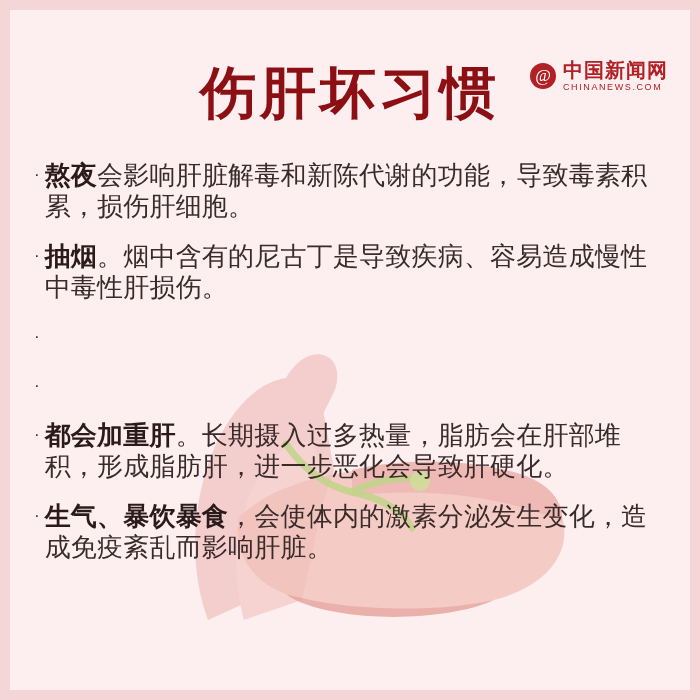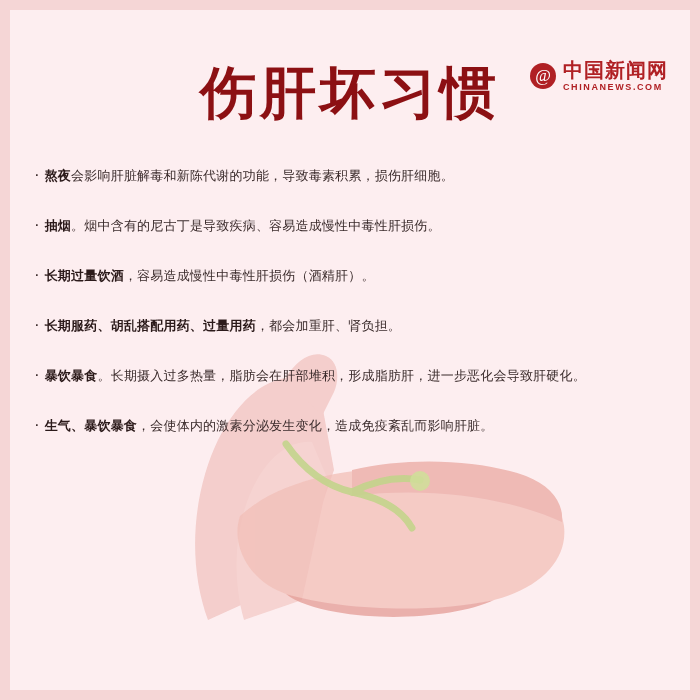--- a/index.html
+++ b/index.html
@@ -69,21 +69,20 @@
     font-size: 20px;
     font-weight: bold;
     color: #b02024;
     letter-spacing: 1px;
   }
   .logo-en {
     font-size: 9px;
     color: #b02024;
     letter-spacing: 1.6px;
     margin-top: 2px;
-    font-weight: bold;
   }
   .title {
     position: relative;
     z-index: 3;
     text-align: center;
     margin-top: 46px;
     font-size: 56px;
     font-weight: bold;
     color: #8c1013;
     letter-spacing: 4px;
@@ -100,21 +99,21 @@
     margin-bottom: 19px;
   }
   .bullet {
     color: #3b2b2b;
     font-size: 17px;
     line-height: 30px;
     margin-right: 5px;
     flex: 0 0 auto;
   }
   .text {
-    font-size: 13px;
+    font-size: 26px;
     line-height: 31px;
     color: #3a2b2b;
     letter-spacing: 0.2px;
   }
   .lead {
     font-weight: bold;
     color: #2b1a1a;
   }
 </style>
 </head>
@@ -159,31 +158,29 @@
         <span class="text"><span class="lead">熬夜</span><span>会影响肝脏解毒和新陈代谢的功能，导致毒素积累，损伤肝细胞。</span></span>
       </div>
 
       <div class="item">
         <span class="bullet">·</span>
         <span class="text"><span class="lead">抽烟</span><span>。烟中含有的尼古丁是导致疾病、容易造成慢性中毒性肝损伤。</span></span>
       </div>
 
       <div class="item">
         <span class="bullet">·</span>
-        <span class="text"><span class="lead">长期过量饮酒</span><span>，容易造成慢性中毒性肝损伤（酒精肝）。</span></span>
       </div>
 
       <div class="item">
         <span class="bullet">·</span>
-        <span class="text"><span class="lead">长期服药、胡乱搭配用药、过量用药</span><span>，都会加重肝、肾负担。</span></span>
       </div>
 
       <div class="item">
         <span class="bullet">·</span>
-        <span class="text"><span class="lead">暴饮暴食</span><span>。长期摄入过多热量，脂肪会在肝部堆积，形成脂肪肝，进一步恶化会导致肝硬化。</span></span>
+        <span class="text"><span class="lead">都会加重肝</span><span>。长期摄入过多热量，脂肪会在肝部堆积，形成脂肪肝，进一步恶化会导致肝硬化。</span></span>
       </div>
 
       <div class="item">
         <span class="bullet">·</span>
         <span class="text"><span class="lead">生气、暴饮暴食</span><span>，会使体内的激素分泌发生变化，造成免疫紊乱而影响肝脏。</span></span>
       </div>
 
     </div>
   </div>
 </div>

